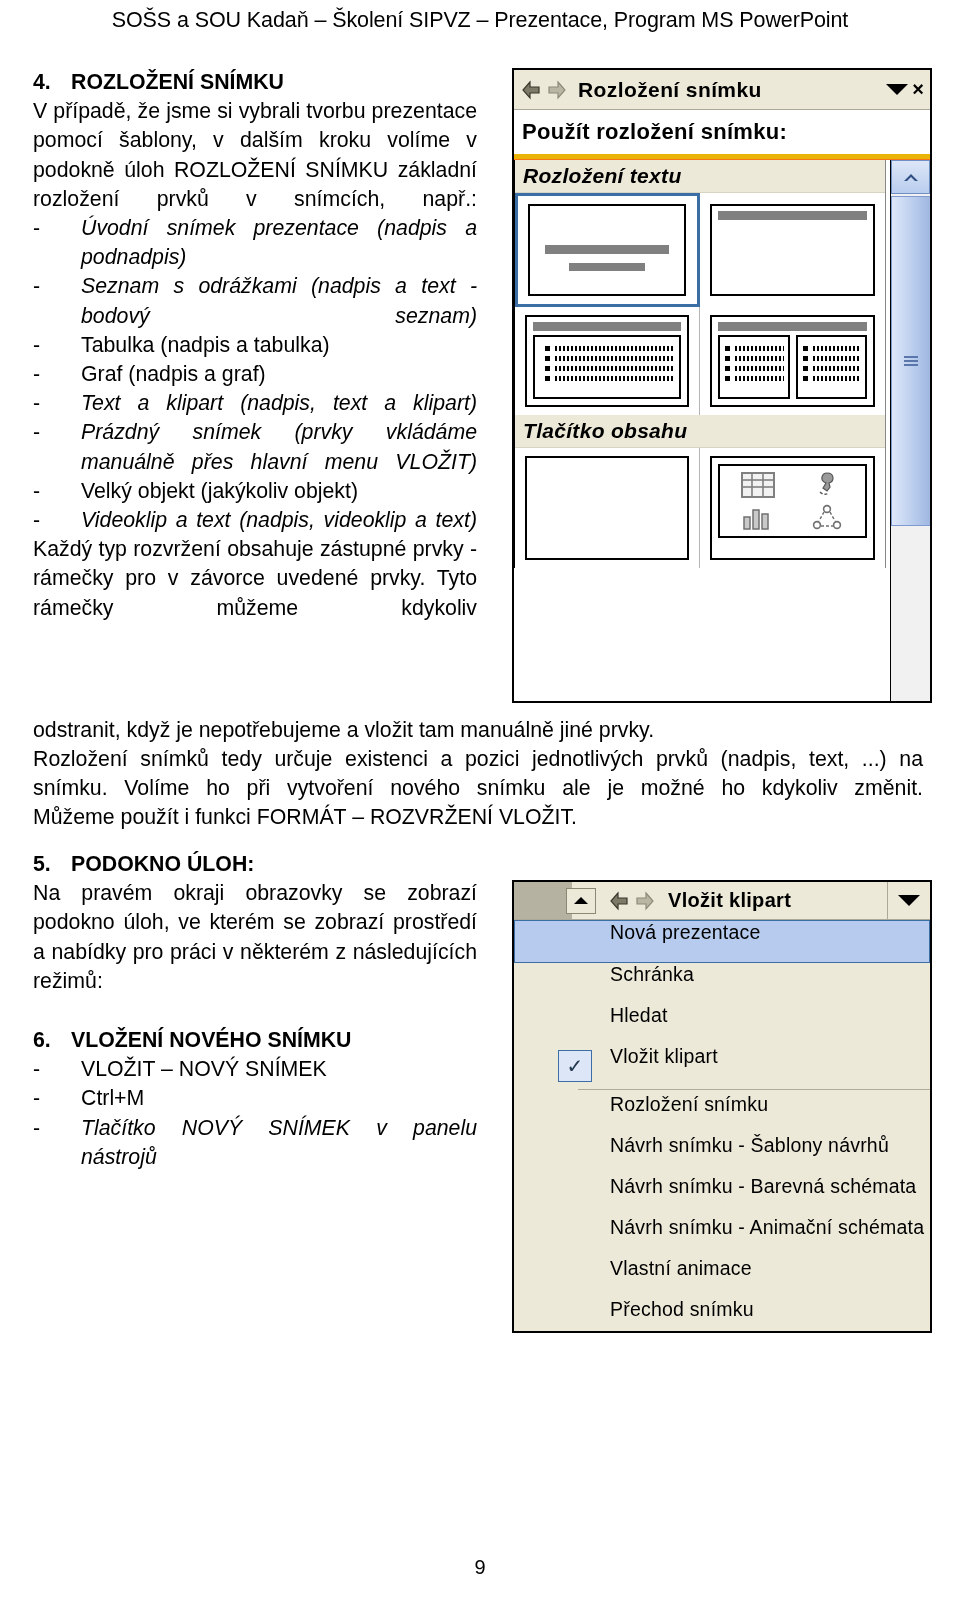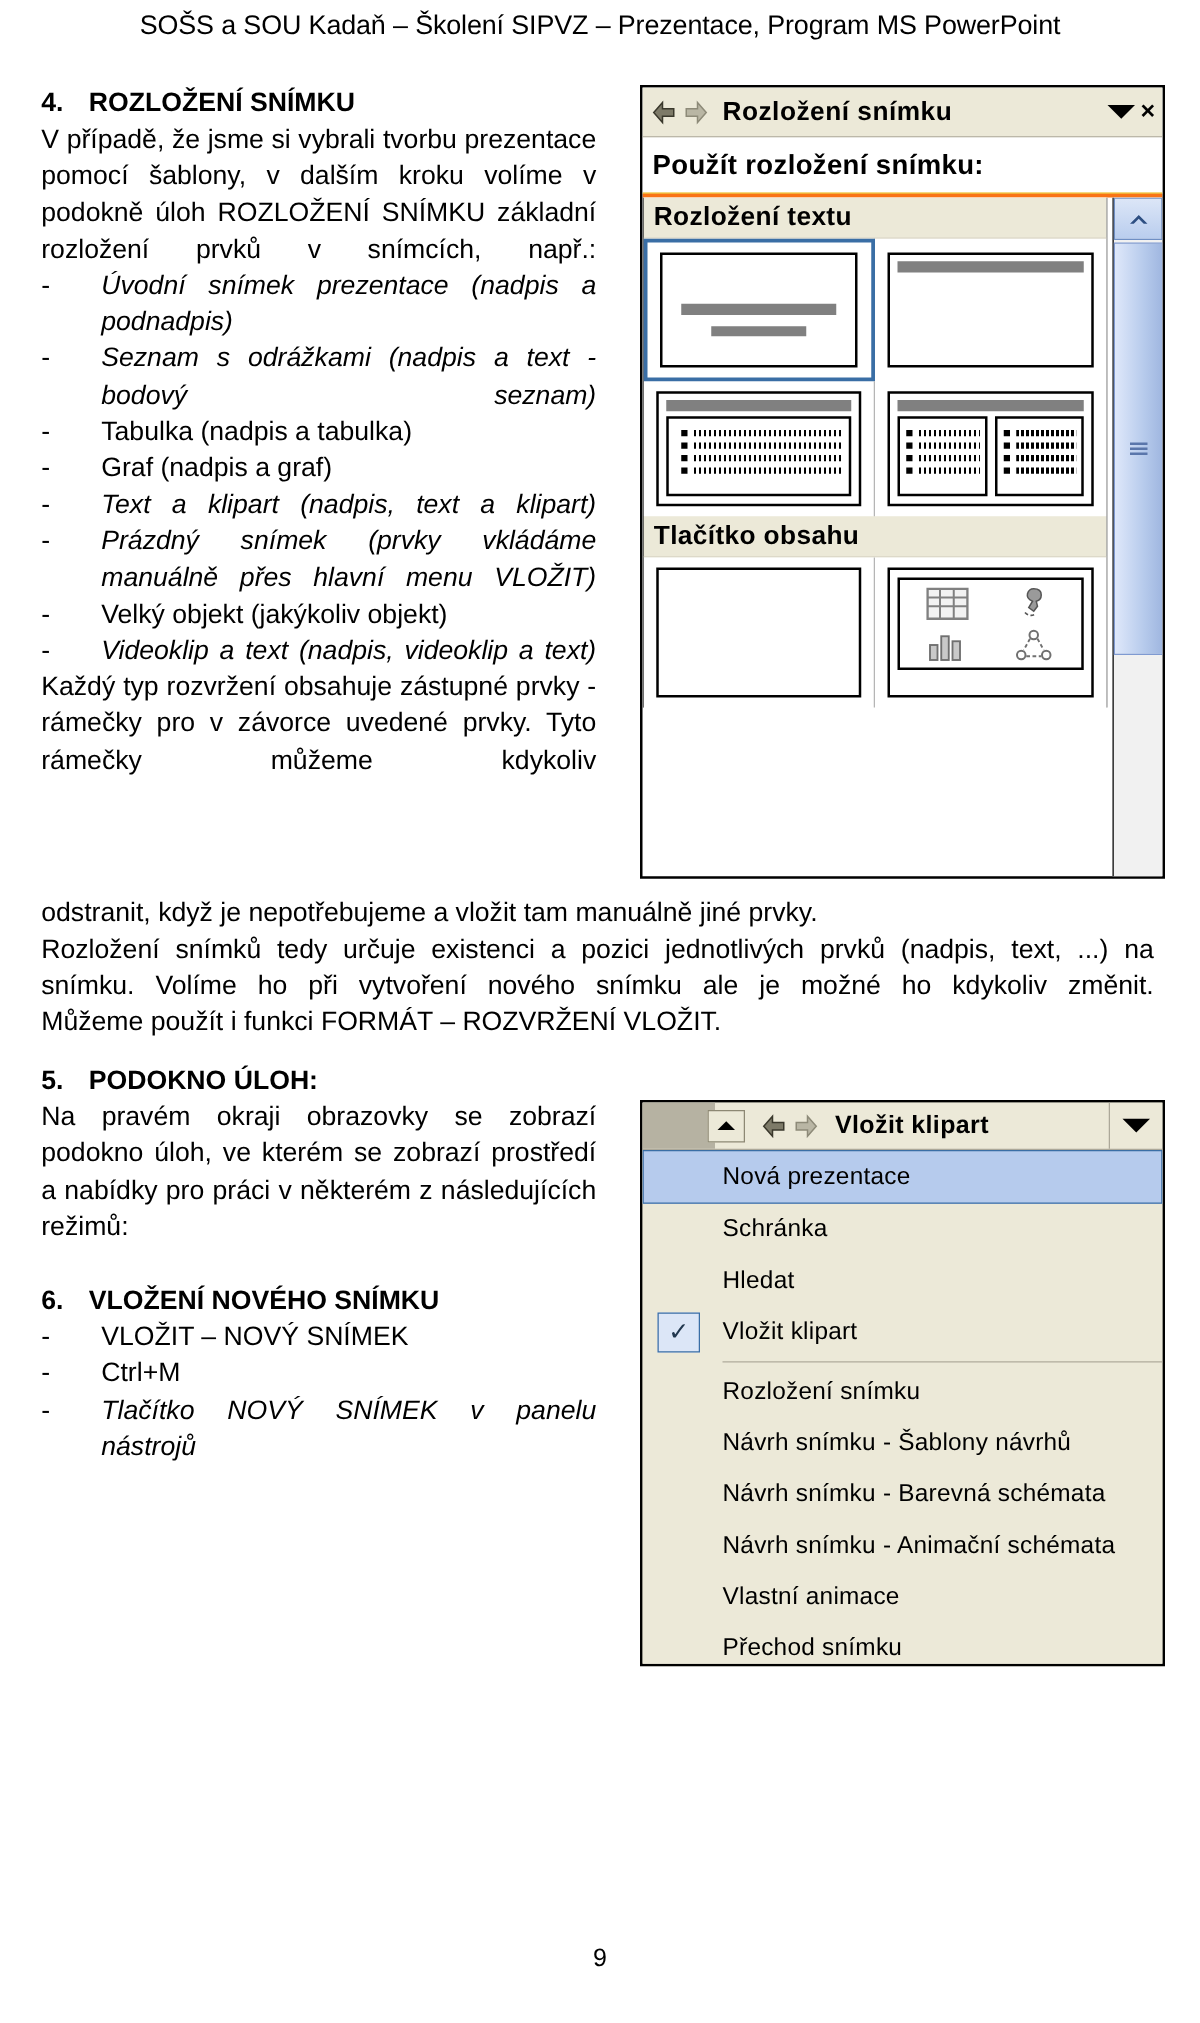--- a/index.html
+++ b/index.html
@@ -123,28 +123,29 @@
     flex: 0 0 auto;
   }
   .tp-subtitle {
     height: 44px;
     display: flex;
     align-items: center;
     padding-left: 8px;
     font-size: 22px;
     font-weight: bold;
     background: #ffffff;
-    border-bottom: 1px solid #eab308;
+    border-bottom: 5px solid #eab308;
     letter-spacing: 0.3px;
   }
   .tp-scrollarea {
     position: relative;
     height: calc(100% - 85px);
     overflow: hidden;
-    border-top: 3px solid #f97316;
+    border-top: 1px solid #f97316;
+    font-style: italic;
   }
   .tp-inner {
     position: absolute;
     left: 0; top: 0;
     width: 372px;
     border-left: 1px solid #000;
     border-right: 1px solid #888;
     box-sizing: border-box;
     background: #fff;
   }
@@ -318,25 +319,26 @@
     border-left: 1px solid #aca899;
     display: flex; align-items: center; justify-content: center;
     flex: 0 0 42px;
   }
   .menu-list {
     background: #ece9d8;
     padding-bottom: 2px;
   }
   .menu-item {
     display: flex;
-    align-items: center;
+    align-items: flex-start;
     height: 41px;
     font-size: 19.5px;
     letter-spacing: 0.2px;
     white-space: nowrap;
+    padding-left: 32px;
   }
   .menu-item .gutter {
     width: 58px;
     flex: 0 0 58px;
     height: 100%;
     display: flex; align-items: center; justify-content: center;
     box-sizing: border-box;
   }
   .menu-item .mlabel { padding-left: 6px; }
   .menu-item.highlight {

